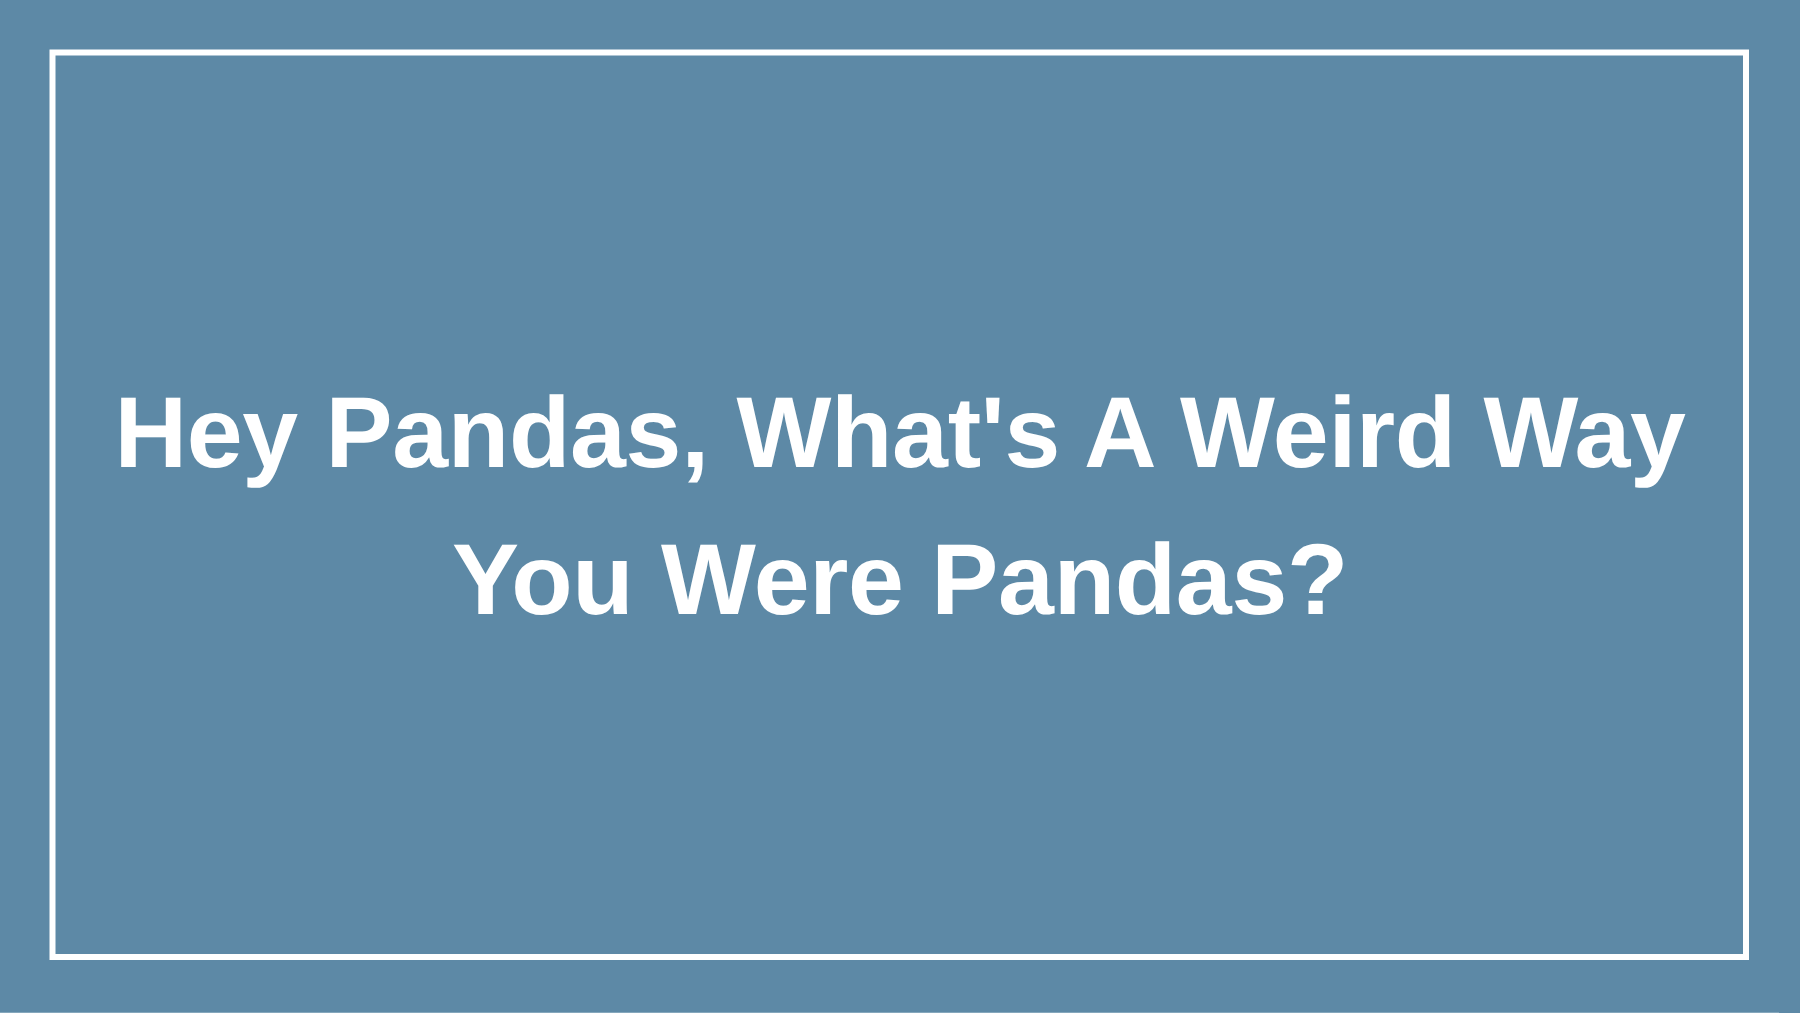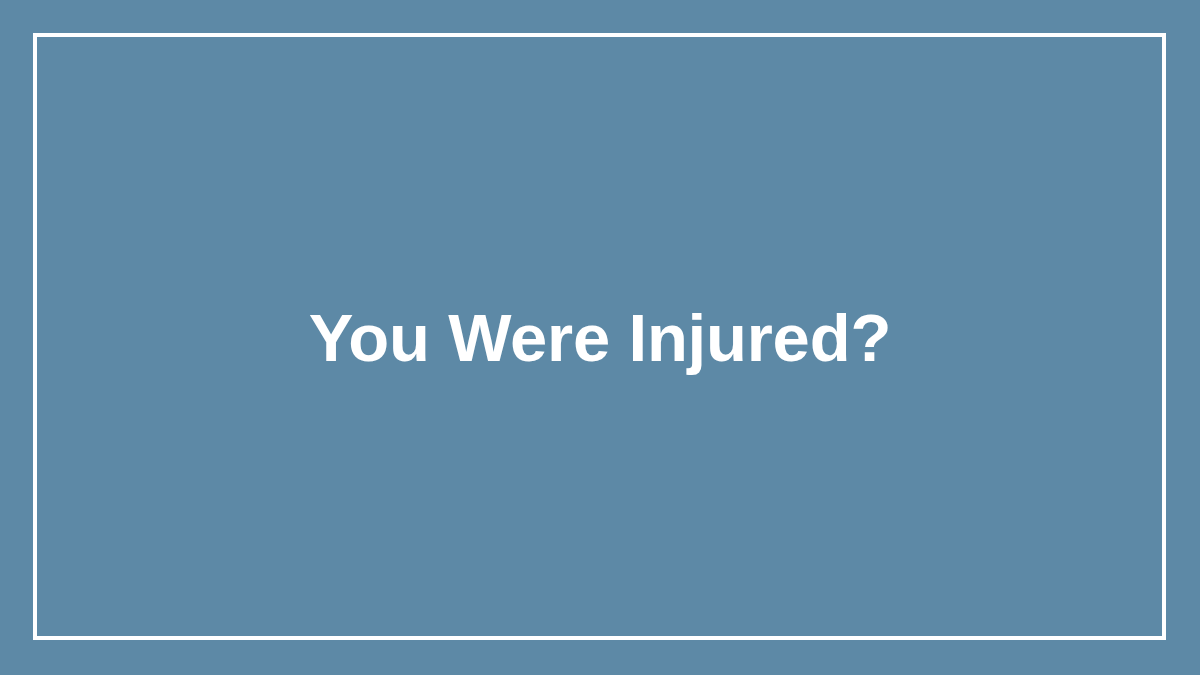--- a/index.html
+++ b/index.html
@@ -64,16 +64,17 @@
   }
 </style>
 </head>
 <body>
 
 <div id="poster">
 
   <div id="frame"></div>
 
   <div id="headline">
-    <span class="headline-line">You Were Injured?</span>
+    <span class="headline-line">Hey Pandas, What's A Weird Way</span>
+    <span class="headline-line">You Were Pandas?</span>
   </div>
 
 </div>
 
 </body></html>

